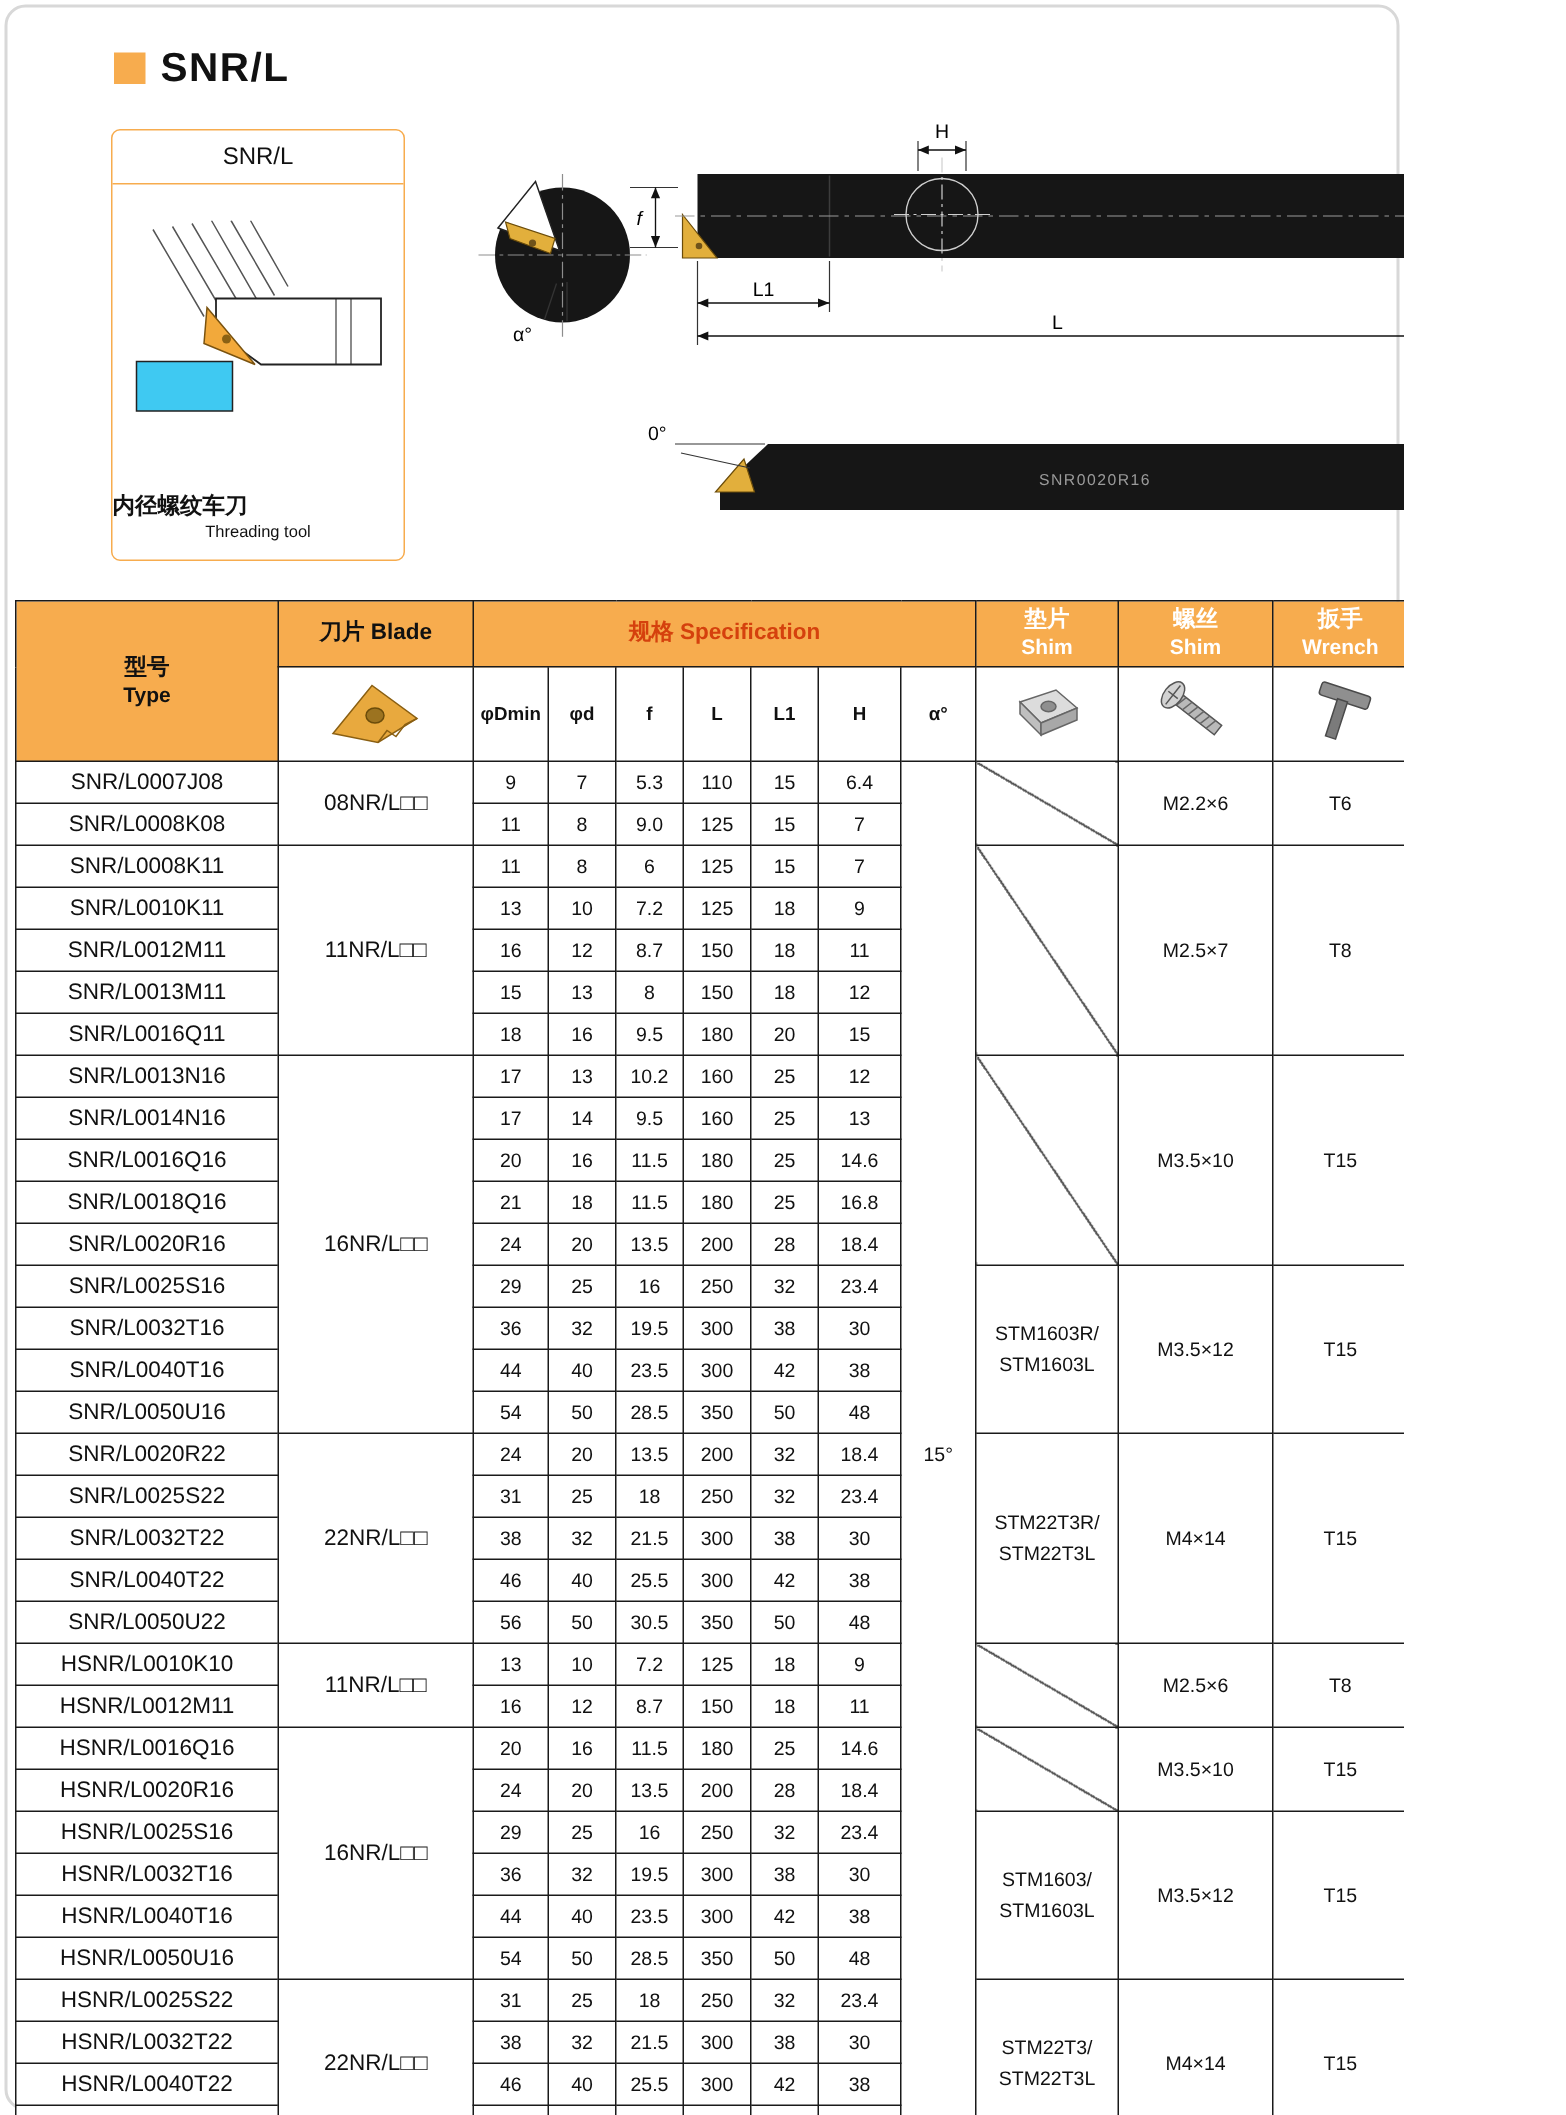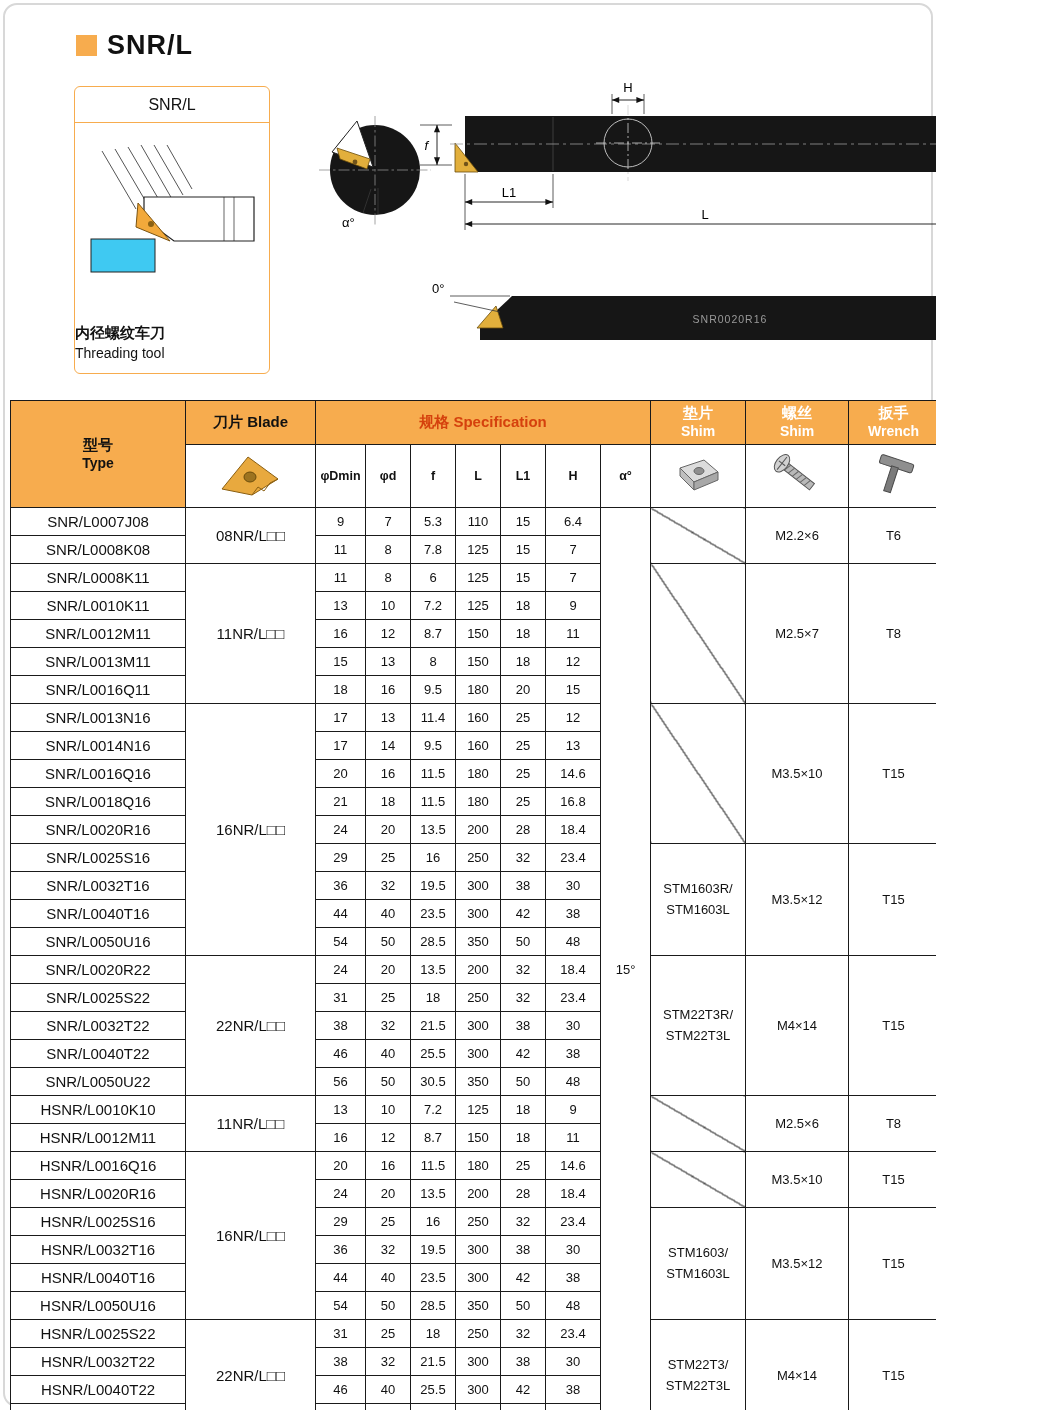--- a/index.html
+++ b/index.html
@@ -10,21 +10,21 @@
 
   .title-row{position:absolute;left:76px;top:30px;display:flex;align-items:center;gap:10px;}
   .title-sq{width:21px;height:21px;background:var(--accent);}
   .title-text{font-size:27px;font-weight:bold;letter-spacing:1px;color:#111;}
 
   .tool-card{position:absolute;left:74px;top:86px;width:196px;height:288px;border:1px solid var(--accent);
              border-radius:6px;display:flex;flex-direction:column;background:#fff;box-sizing:border-box;}
   .tool-card-title{text-align:center;font-size:16px;padding:9px 0 8px;border-bottom:1px solid var(--accent);}
   .tool-card-art{flex:1;display:flex;align-items:center;justify-content:center;}
   .tool-card-caption-cn{text-align:left;font-weight:bold;font-size:15px;}
-  .tool-card-caption-en{text-align:left;font-size:14px;padding:2px 0 12px;}
+  .tool-card-caption-en{text-align:center;font-size:11px;padding:2px 0 12px;}
 
   .main-art{position:absolute;left:300px;top:80px;}
 
   table.spec-table{position:absolute;left:10px;top:400px;width:1024px;border-collapse:collapse;table-layout:fixed;}
   .spec-table th,.spec-table td{border:1px solid #1a1a1a;text-align:center;vertical-align:middle;padding:0;font-size:13px;color:#111;}
   tr.band th{background:var(--accent);font-size:15px;font-weight:bold;height:43px;line-height:1.25;}
   tr.band th .en{font-size:14px;font-weight:bold;}
   tr.band th.red{color:var(--spec-red);}
   tr.band th.white{color:#ffffff;}
   tr.icons-row th{background:#fff;height:62px;font-weight:bold;}
@@ -218,21 +218,21 @@
           <td rowspan="33">15°</td>
           <td rowspan="2" class="diag"></td>
           <td rowspan="2">M2.2×6</td>
           <td rowspan="2">T6</td>
           <td rowspan="33">M3×8C</td>
         </tr>
         <tr>
           <td class="type-cell">SNR/L0008K08</td>
           <td>11</td>
           <td>8</td>
-          <td>7.8</td>
+          <td>9.0</td>
           <td>125</td>
           <td>15</td>
           <td>7</td>
         </tr>
         <tr>
           <td class="type-cell">SNR/L0008K11</td>
           <td class="blade-cell" rowspan="5">11NR/L□□</td>
           <td>11</td>
           <td>8</td>
           <td>6</td>
@@ -277,21 +277,21 @@
           <td>9.5</td>
           <td>180</td>
           <td>20</td>
           <td>15</td>
         </tr>
         <tr>
           <td class="type-cell">SNR/L0013N16</td>
           <td class="blade-cell" rowspan="9">16NR/L□□</td>
           <td>17</td>
           <td>13</td>
-          <td>11.4</td>
+          <td>10.2</td>
           <td>160</td>
           <td>25</td>
           <td>12</td>
           <td rowspan="5" class="diag"></td>
           <td rowspan="5">M3.5×10</td>
           <td rowspan="5">T15</td>
         </tr>
         <tr>
           <td class="type-cell">SNR/L0014N16</td>
           <td>17</td>

